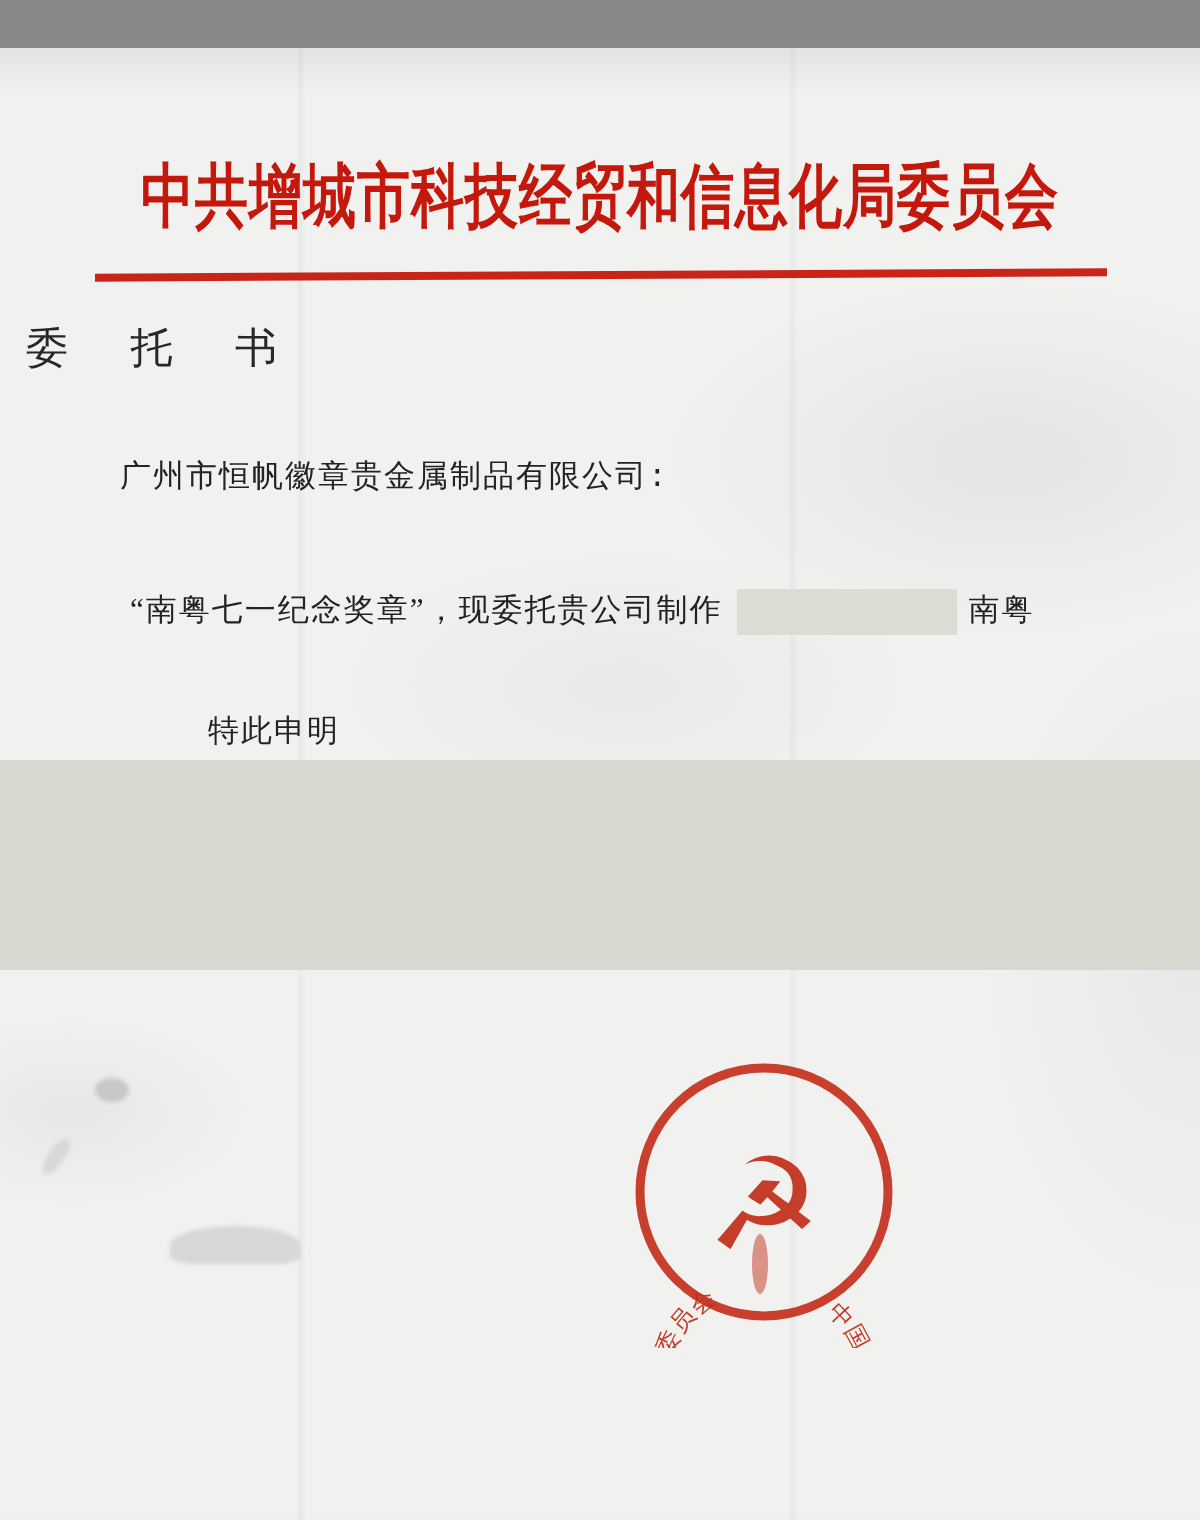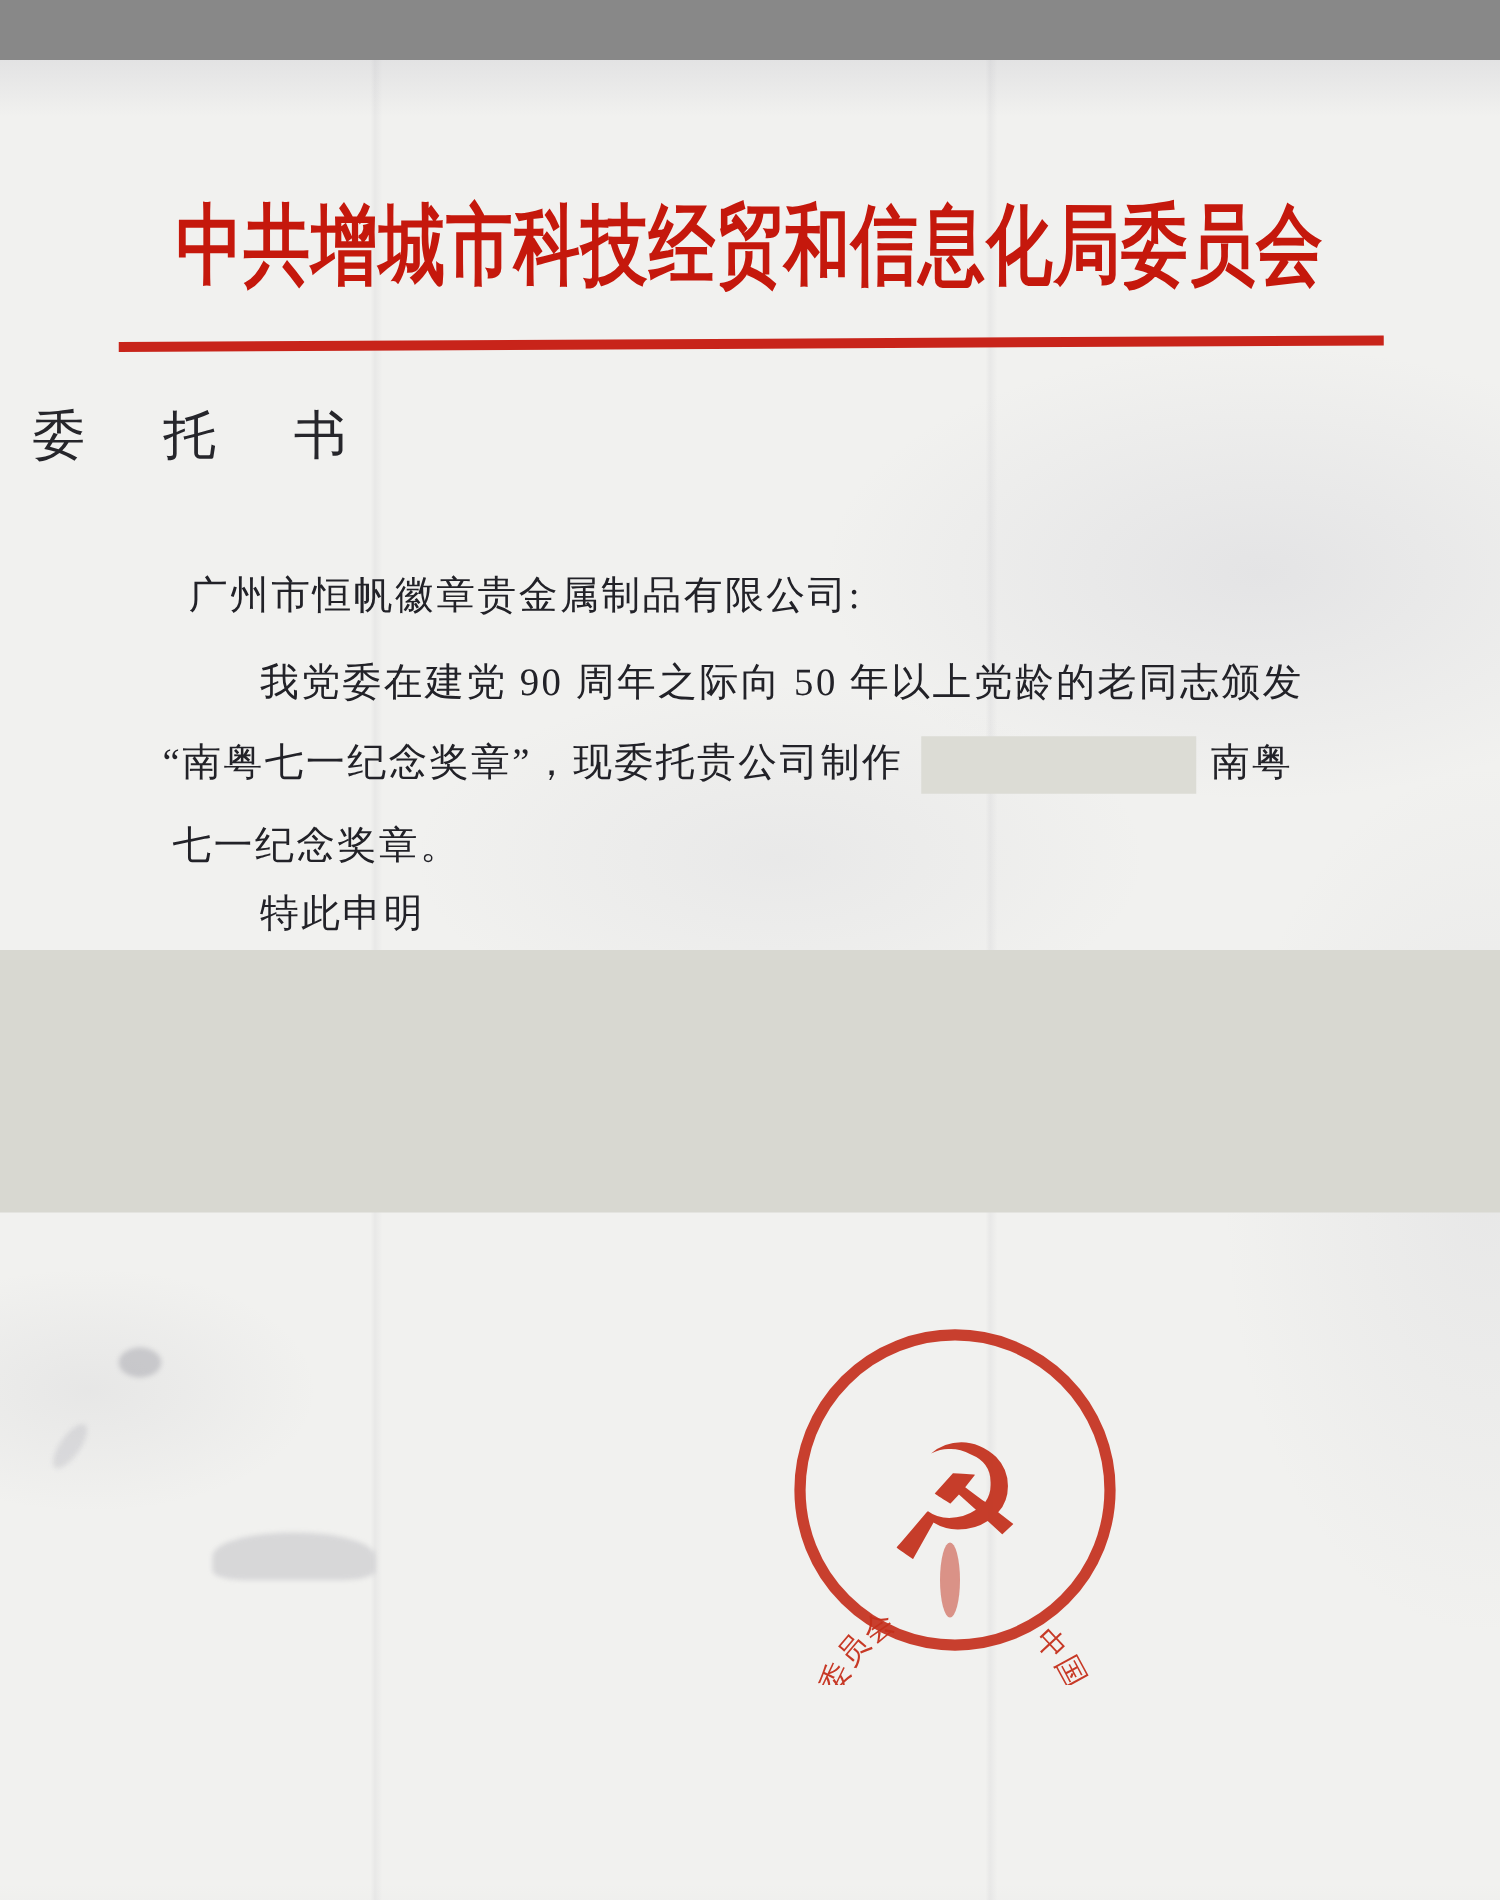--- a/index.html
+++ b/index.html
@@ -42,21 +42,21 @@
     text-align:left;
     font-size:42px;color:#26262b;
     letter-spacing:26px;text-indent:26px;
     white-space:nowrap;
   }
   .body-line{
     position:absolute;
     font-size:31px;color:#222228;
     letter-spacing:2px;white-space:nowrap;
   }
-  .recipient{top:407px;left:151px;}
+  .recipient{top:407px;left:120px;font-family:Liberation Mono, monospace;}
   .line-intro{top:477px;left:208px;}
   .line-commission{top:541px;left:130px;display:flex;align-items:flex-start;}
   .inline-redaction{
     display:inline-block;width:220px;height:46px;
     background:#dcdcd5;margin:0 12px 0 14px;
   }
   .line-continuation{top:607px;left:138px;}
   .closing{top:662px;left:208px;}
   .redaction-band{
     position:absolute;top:712px;left:0;width:1200px;height:210px;
@@ -86,29 +86,27 @@
   <div class="texture"></div>
 
   <div class="header-title">中共增城市科技经贸和信息化局委员会</div>
 
   <div class="header-rule"></div>
 
   <div class="doc-title">委 托 书</div>
 
   <div class="body-line recipient">广州市恒帆徽章贵金属制品有限公司:</div>
 
-  <div class="body-line line-intro">我党委在建党 90 周年之际向 50 年以上党龄的老同志颁发</div>
 
   <div class="body-line line-commission">
     <span>“南粤七一纪念奖章”，现委托贵公司制作</span>
     <span class="inline-redaction"></span>
     <span>南粤</span>
   </div>
 
-  <div class="body-line line-continuation">七一纪念奖章。</div>
 
   <div class="body-line closing">特此申明</div>
 
   <div class="redaction-band"></div>
 
   <svg class="stamp" viewBox="0 0 312 312" xmlns="http://www.w3.org/2000/svg">
     <defs>
       <path id="ringPath" d="M 156,254 A 98,98 0 1 1 155.9,254" fill="none"></path>
     </defs>
     <circle cx="156" cy="156" r="124" fill="none" stroke="#c32b18" stroke-width="9" opacity="0.9"></circle>

